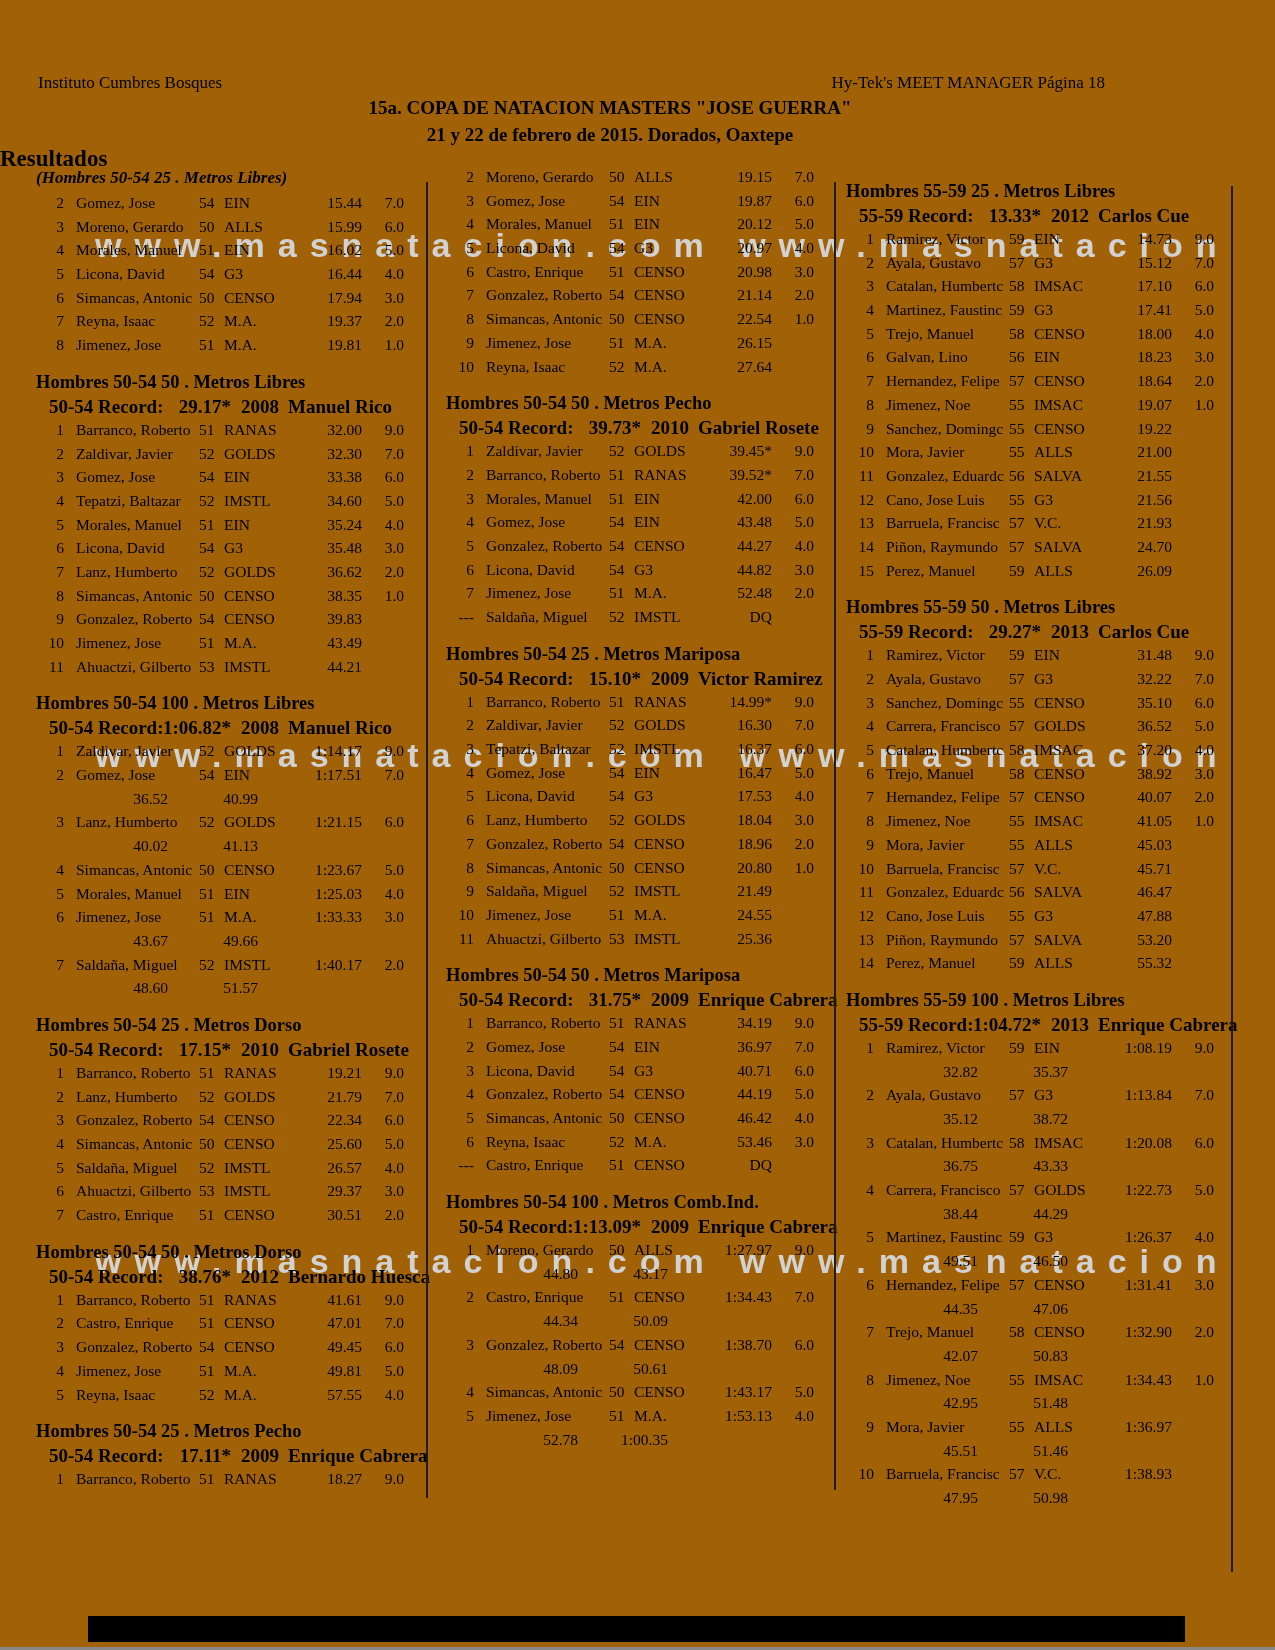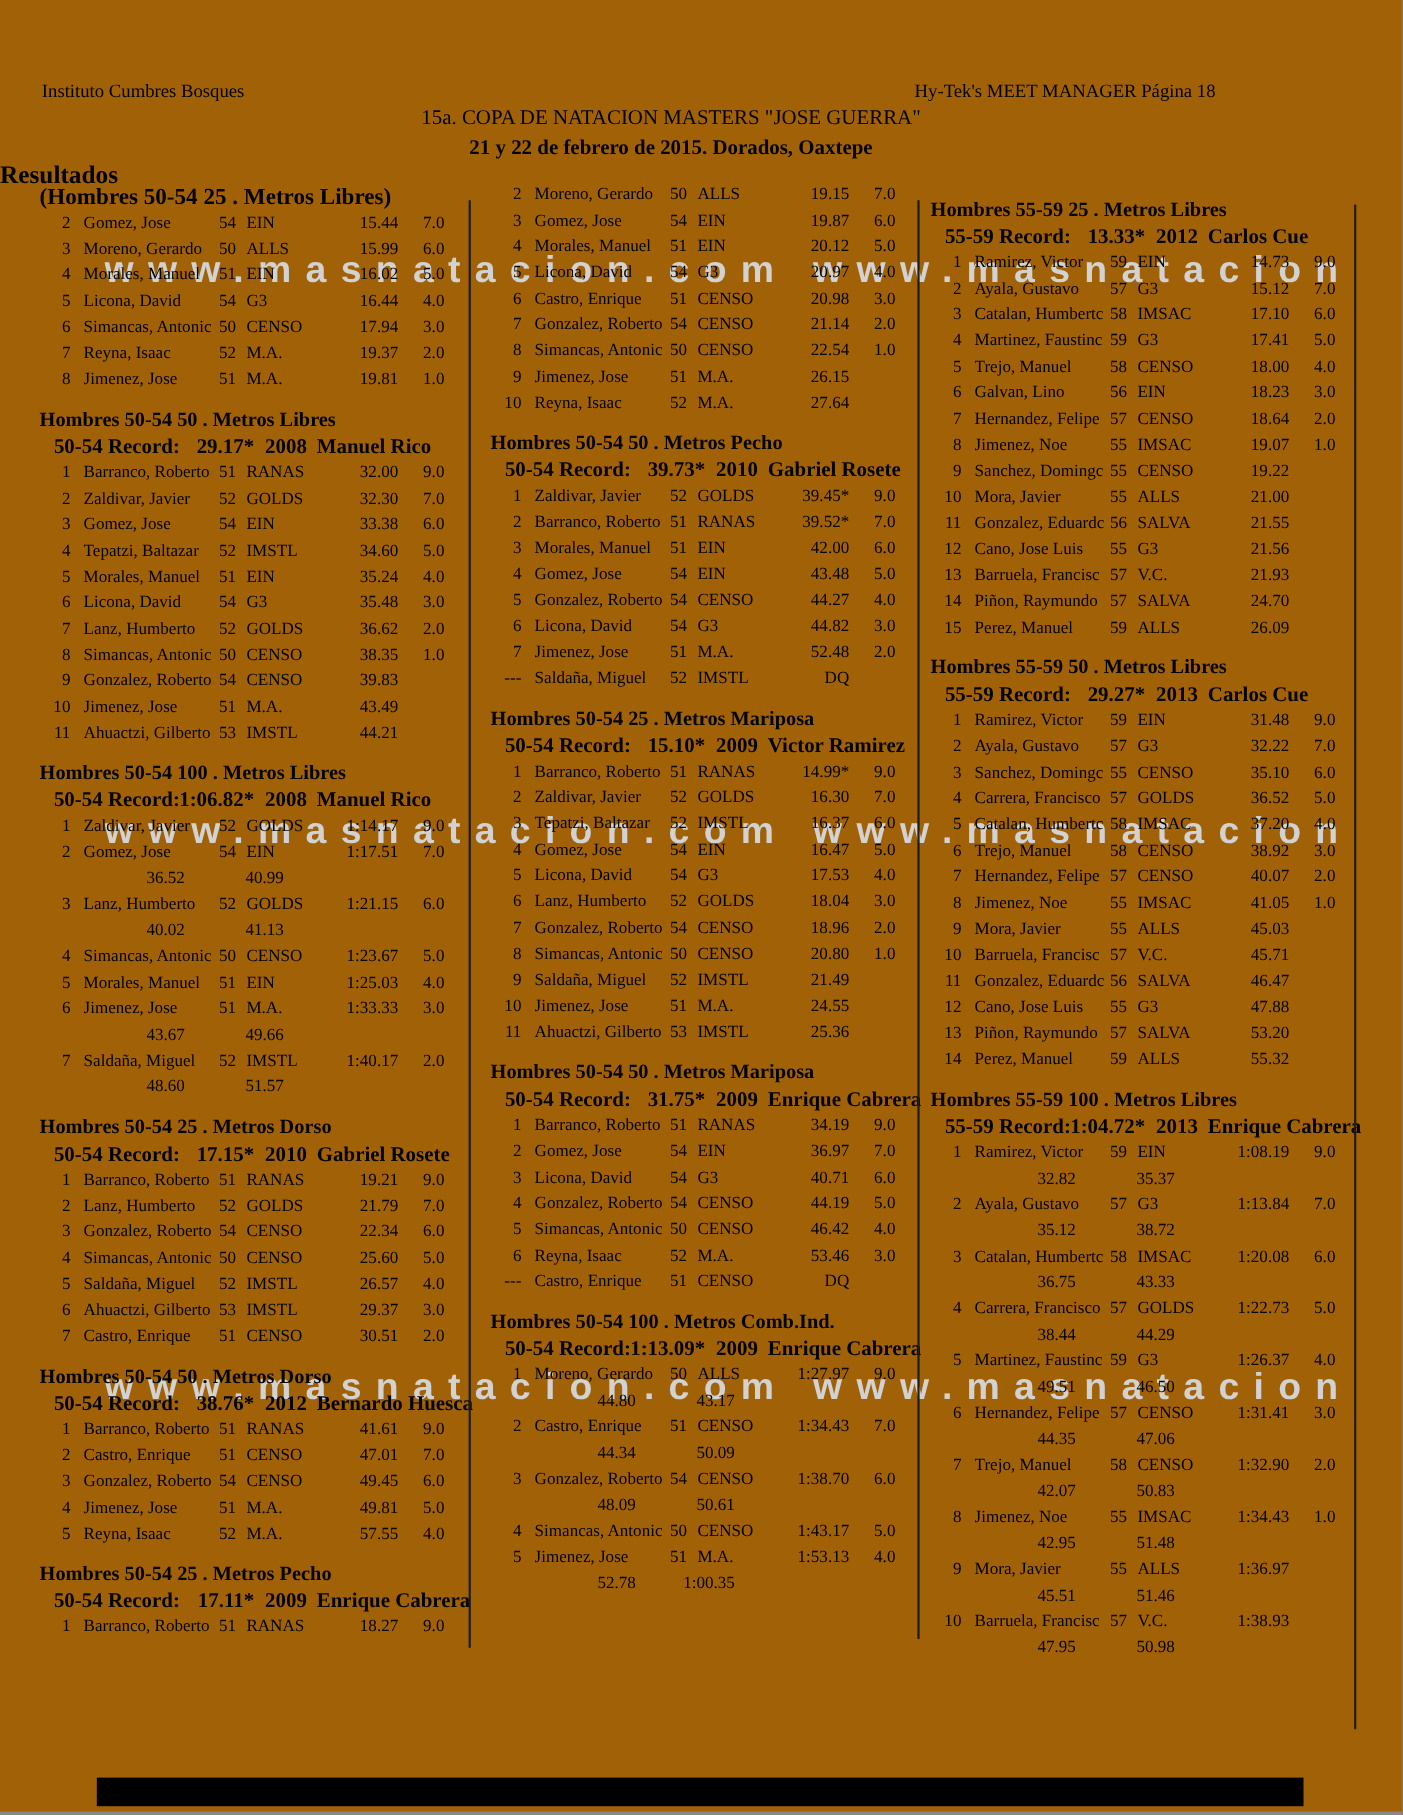--- a/index.html
+++ b/index.html
@@ -1,29 +1,29 @@
 <!DOCTYPE html>
 <html><head>
 <meta charset="utf-8">
 <style>
   html,body{margin:0;padding:0;background:#888;}
   .page{position:relative;width:1275px;height:1647px;background:#a16207;margin:0 auto;
         font-family:"Liberation Serif","DejaVu Serif",serif;color:#000;overflow:hidden;}
   
   .hdr-left{position:absolute;left:38px;top:73px;font-size:17px;white-space:nowrap;}
   .hdr-right{position:absolute;right:170px;top:73px;font-size:17px;white-space:nowrap;}
-  .title{position:absolute;left:0;top:97px;width:1220px;text-align:center;font-weight:normal;font-size:19px;white-space:nowrap;}
+  .title{position:absolute;left:0;top:97px;width:1220px;text-align:center;font-weight:bold;font-size:19px;white-space:nowrap;}
   .subtitle{position:absolute;left:0;top:124px;width:1220px;text-align:center;font-weight:bold;font-size:19px;white-space:nowrap;}
   .resultados{position:absolute;left:0;top:146px;width:1220px;font-weight:bold;font-size:23px;white-space:nowrap;}
   
   .col{position:absolute;width:378px;}
   .event-section{position:relative;}
   .event-title{font-weight:bold;font-size:18.5px;line-height:26px;height:26px;margin-top:12px;white-space:nowrap;}
   .event-section:first-child .event-title{margin-top:0;}
-  .cont .event-title{font-size:21px;}
+  .cont .event-title{font-size:17px;font-style:italic;}
   .record{position:relative;height:23px;line-height:23px;font-weight:bold;font-size:19px;white-space:nowrap;}
   .record span{position:absolute;top:0;}
   .rec-label{left:13px;}
   .rec-time{left:85px;width:110px;text-align:right;}
   .rec-year{left:205px;text-align:center;}
   .rec-holder{left:252px;}
   .row{position:relative;height:23.7px;line-height:23.7px;font-size:15.5px;white-space:nowrap;}
   .row span{position:absolute;top:0;}
   .place{left:0;width:28px;text-align:right;}
   .name{left:40px;width:122px;overflow:hidden;}

